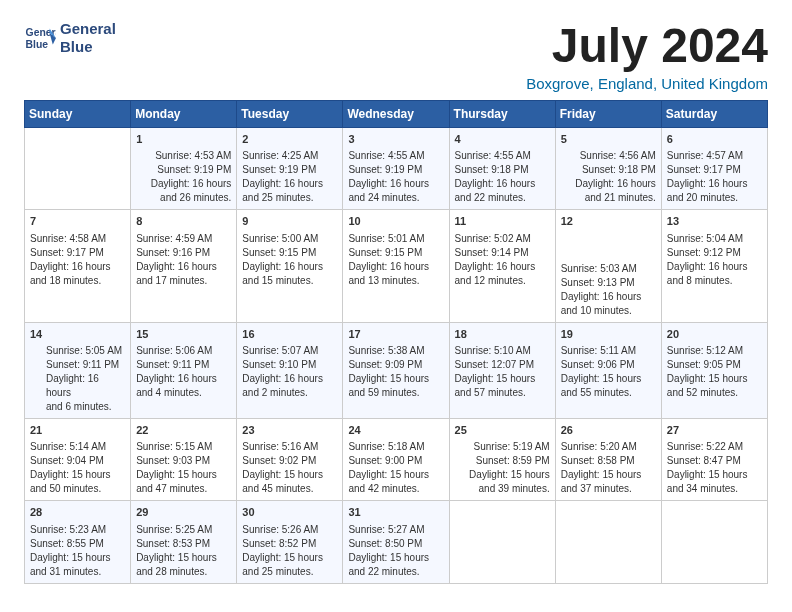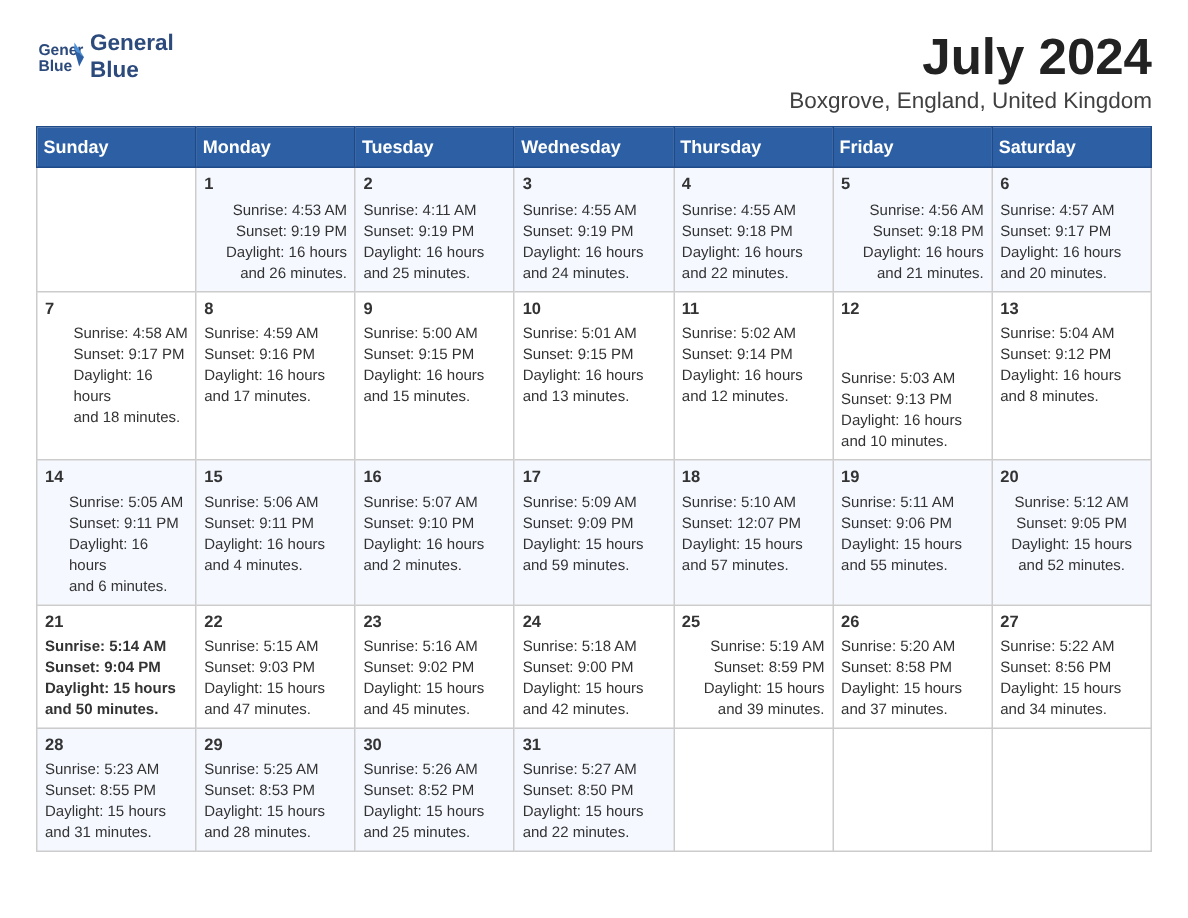--- a/index.html
+++ b/index.html
@@ -28,28 +28,28 @@
       line-height: 1.2;
     }
     .logo-icon {
       width: 32px;
       height: 32px;
     }
     .title-block {
       text-align: right;
     }
     .month-title {
-      font-size: 34px;
+      font-size: 48px;
       font-weight: bold;
       color: #222;
       line-height: 1.1;
     }
     .location-title {
       font-size: 15px;
-      color: #404040;
+      color: #0369a1;
       margin-top: 2px;
     }
     table {
       width: 100%;
       border-collapse: collapse;
       font-size: 10.5px;
     }
     thead tr th {
       background-color: #2c5fa3;
       color: #fff;
@@ -127,21 +127,21 @@
         <td class="empty-cell"></td>
         <td>
           <span class="day-number">1</span>
           <div class="day-info" style="white-space: pre-line; text-align: right;">Sunrise: 4:53 AM
 Sunset: 9:19 PM
 Daylight: 16 hours
 and 26 minutes.</div>
         </td>
         <td>
           <span class="day-number">2</span>
-          <div class="day-info" style="white-space: pre-line;">Sunrise: 4:11 AM
+          <div class="day-info" style="white-space: pre-line;">Sunrise: 4:25 AM
 Sunset: 9:19 PM
 Daylight: 16 hours
 and 25 minutes.</div>
         </td>
         <td>
           <span class="day-number">3</span>
           <div class="day-info" style="white-space: pre-line;">Sunrise: 4:55 AM
 Sunset: 9:19 PM
 Daylight: 16 hours
 and 24 minutes.</div>
@@ -164,21 +164,21 @@
           <span class="day-number">6</span>
           <div class="day-info" style="white-space: pre-line;">Sunrise: 4:57 AM
 Sunset: 9:17 PM
 Daylight: 16 hours
 and 20 minutes.</div>
         </td>
       </tr>
       <tr>
         <td>
           <span class="day-number">7</span>
-          <div class="day-info" style="white-space: pre-line; margin-left: 19px;">Sunrise: 4:58 AM
+          <div class="day-info" style="white-space: pre-line;">Sunrise: 4:58 AM
 Sunset: 9:17 PM
 Daylight: 16 hours
 and 18 minutes.</div>
         </td>
         <td>
           <span class="day-number">8</span>
           <div class="day-info" style="white-space: pre-line;">Sunrise: 4:59 AM
 Sunset: 9:16 PM
 Daylight: 16 hours
 and 17 minutes.</div>
@@ -236,51 +236,51 @@
         </td>
         <td>
           <span class="day-number">16</span>
           <div class="day-info" style="white-space: pre-line;">Sunrise: 5:07 AM
 Sunset: 9:10 PM
 Daylight: 16 hours
 and 2 minutes.</div>
         </td>
         <td>
           <span class="day-number">17</span>
-          <div class="day-info" style="white-space: pre-line;">Sunrise: 5:09 AM
+          <div class="day-info" style="white-space: pre-line;">Sunrise: 5:38 AM
 Sunset: 9:09 PM
 Daylight: 15 hours
 and 59 minutes.</div>
         </td>
         <td>
           <span class="day-number">18</span>
           <div class="day-info" style="white-space: pre-line;">Sunrise: 5:10 AM
 Sunset: 12:07 PM
 Daylight: 15 hours
 and 57 minutes.</div>
         </td>
         <td>
           <span class="day-number">19</span>
           <div class="day-info" style="white-space: pre-line;">Sunrise: 5:11 AM
 Sunset: 9:06 PM
 Daylight: 15 hours
 and 55 minutes.</div>
         </td>
         <td>
           <span class="day-number">20</span>
-          <div class="day-info" style="white-space: pre-line; text-align: center;">Sunrise: 5:12 AM
+          <div class="day-info" style="white-space: pre-line;">Sunrise: 5:12 AM
 Sunset: 9:05 PM
 Daylight: 15 hours
 and 52 minutes.</div>
         </td>
       </tr>
       <tr>
         <td>
           <span class="day-number">21</span>
-          <div class="day-info" style="white-space: pre-line; font-weight: bold;">Sunrise: 5:14 AM
+          <div class="day-info" style="white-space: pre-line;">Sunrise: 5:14 AM
 Sunset: 9:04 PM
 Daylight: 15 hours
 and 50 minutes.</div>
         </td>
         <td>
           <span class="day-number">22</span>
           <div class="day-info" style="white-space: pre-line;">Sunrise: 5:15 AM
 Sunset: 9:03 PM
 Daylight: 15 hours
 and 47 minutes.</div>
@@ -309,21 +309,21 @@
         <td>
           <span class="day-number">26</span>
           <div class="day-info" style="white-space: pre-line;">Sunrise: 5:20 AM
 Sunset: 8:58 PM
 Daylight: 15 hours
 and 37 minutes.</div>
         </td>
         <td>
           <span class="day-number">27</span>
           <div class="day-info" style="white-space: pre-line;">Sunrise: 5:22 AM
-Sunset: 8:56 PM
+Sunset: 8:47 PM
 Daylight: 15 hours
 and 34 minutes.</div>
         </td>
       </tr>
       <tr>
         <td>
           <span class="day-number">28</span>
           <div class="day-info" style="white-space: pre-line;">Sunrise: 5:23 AM
 Sunset: 8:55 PM
 Daylight: 15 hours

